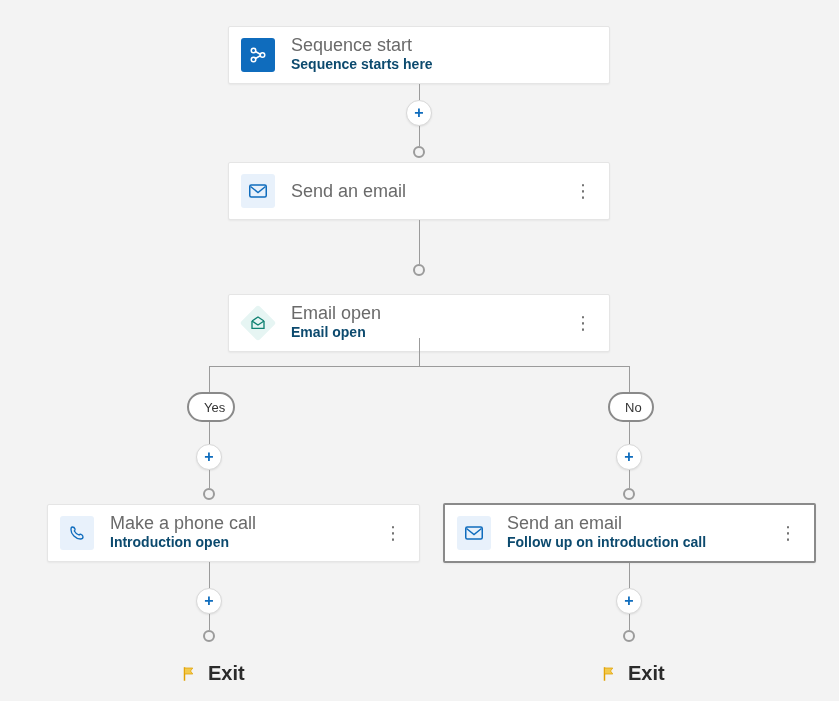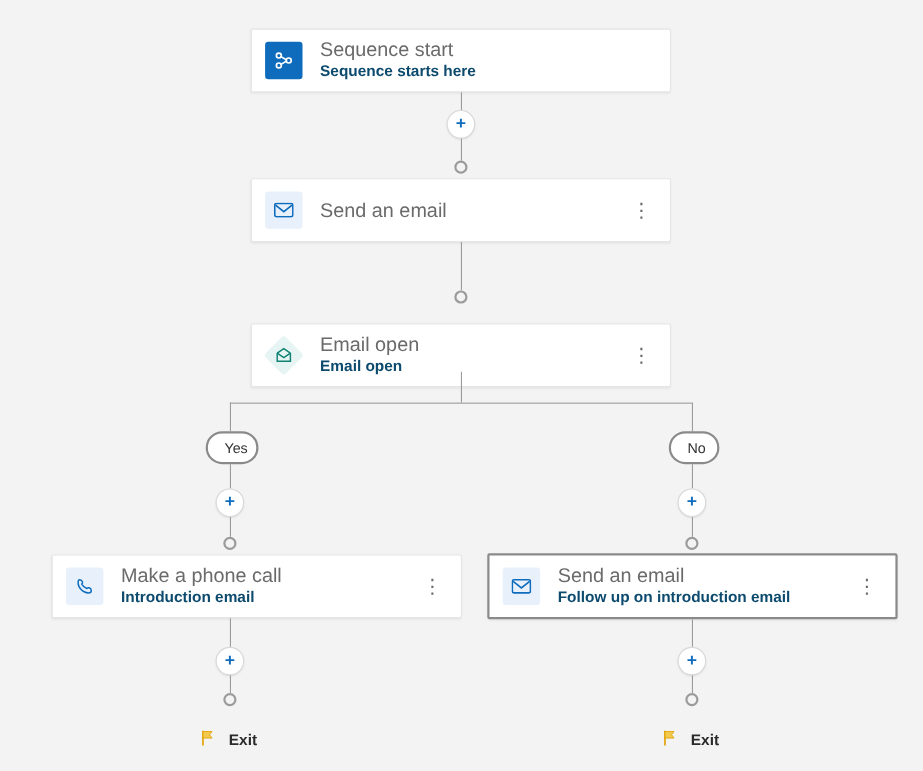--- a/index.html
+++ b/index.html
@@ -139,24 +139,24 @@
     align-items: center;
     font-size: 13px;
     color: #333;
     box-sizing: border-box;
   }
 
   
   .exit {
     position: absolute;
     display: flex;
-    align-items: flex-end;
+    align-items: center;
     gap: 10px;
     font-weight: 600;
-    font-size: 14px;
+    font-size: 20px;
     color: #2b2b2b;
   }
   .exit-flag {
     width: 18px;
     height: 18px;
     display: flex;
     align-items: center;
     justify-content: center;
   }
 </style>
@@ -245,35 +245,35 @@
   <div class="conn-dot" style="left:623px; top:488px;"></div>
 
   <div class="node" style="left:22px; top:504px; width:373px; height:58px;margin-left:25px;">
     <div class="icon-wrap blue-light">
       <svg width="16" height="16" viewBox="0 0 24 24" fill="none" stroke="#0f6cbd" stroke-width="2">
         <path d="M5 3 C5 3 8 3 9 6 C9.5 7.5 8 9 8 9 C8 9 10 13 15 15 C15 15 16.5 13.5 18 14 C21 15 21 18 21 18 C21 20 19 21 17 21 C10 21 3 14 3 7 C3 5 4 3 5 3 Z"></path>
       </svg>
     </div>
     <div class="labels">
       <div class="type-label">Make a phone call</div>
-      <div class="title-label">Introduction email</div>
+      <div class="title-label">Introduction open</div>
     </div>
     <div class="more-btn">⋮</div>
   </div>
 
   <div class="node selected" style="left:443px; top:503px; width:373px; height:60px;">
     <div class="icon-wrap blue-light">
       <svg width="18" height="14" viewBox="0 0 24 18" fill="none" stroke="#0f6cbd" stroke-width="2">
         <rect x="1" y="1" width="22" height="16" rx="2"></rect>
         <path d="M2 3 L12 11 L22 3"></path>
       </svg>
     </div>
     <div class="labels">
       <div class="type-label">Send an email</div>
-      <div class="title-label">Follow up on introduction email</div>
+      <div class="title-label">Follow up on introduction call</div>
     </div>
     <div class="more-btn">⋮</div>
   </div>
 
   <div class="vline" style="left:209px; top:562px; height:26px;"></div>
   <div class="plus-btn" style="left:196px; top:588px;">
       <span>+</span>
     </div>
   <div class="vline" style="left:209px; top:614px; height:16px;"></div>
   <div class="conn-dot" style="left:203px; top:630px;"></div>

